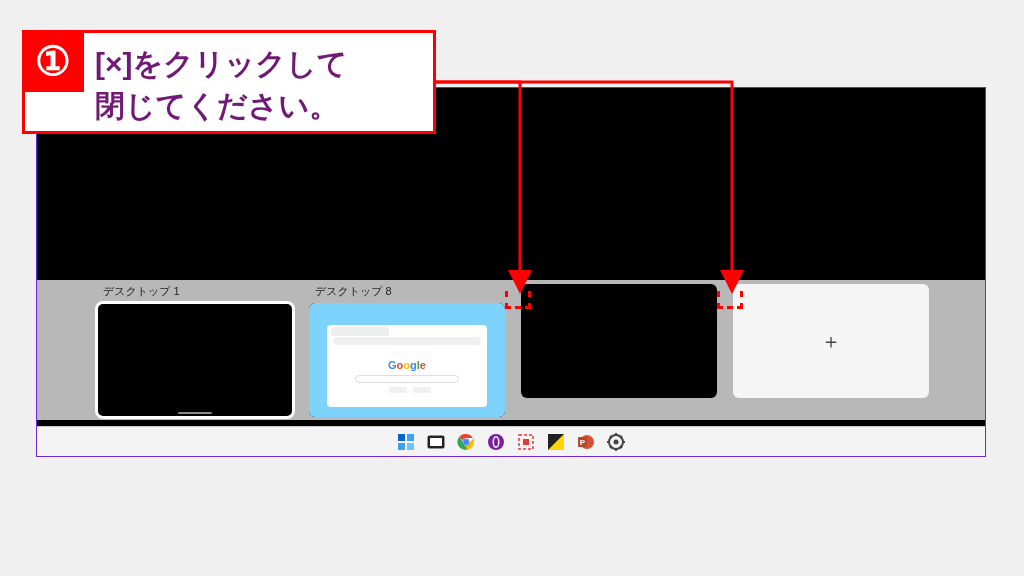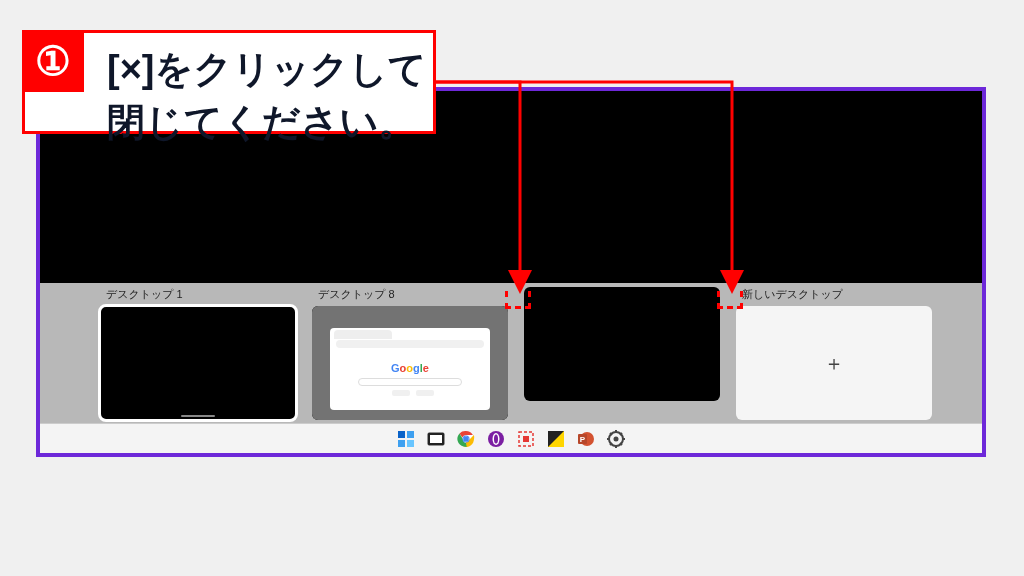--- a/index.html
+++ b/index.html
@@ -3,21 +3,21 @@
 <meta charset="utf-8">
 <style>
   * { box-sizing: border-box; margin: 0; padding: 0; }
   html, body { width: 1024px; height: 576px; background: #f0f0f0; font-family: "Yu Gothic UI", "Meiryo", sans-serif; overflow: hidden; }
 
   .screenshot {
     position: absolute;
     left: 36px; top: 87px;
     width: 950px; height: 370px;
     background: #d0d0d0;
-    border: 4px solid #6d28d9;
+    border: 1px solid #6d28d9;
   }
   .desktop-area {
     position: absolute;
     left: 0; top: 0;
     width: 100%; height: 192px;
     background: #000;
   }
   .task-view-strip {
     position: absolute;
     left: 0; top: 192px;
@@ -54,21 +54,21 @@
     bottom: 3px; left: 50%;
     width: 34px; height: 2px;
     background: #888;
     transform: translateX(-50%);
     border-radius: 2px;
   }
   
   .browser-mock {
     position: absolute;
     inset: 0;
-    background: #737373;
+    background: #7dd3fc;
     border-radius: 6px;
     overflow: hidden;
   }
   .bm-chrome {
     position: absolute;
     left: 18px; top: 22px; right: 18px; bottom: 10px;
     background: #fff;
     border-radius: 4px;
   }
   .bm-tab {
@@ -169,27 +169,26 @@
     font-size: 40px;
     font-weight: bold;
     display: flex;
     align-items: center;
     justify-content: center;
     font-family: "Yu Gothic", sans-serif;
   }
   .callout-text {
     position: absolute;
     left: 70px; top: 10px;
-    font-size: 38px;
+    font-size: 30px;
     font-weight: bold;
-    color: #0f172a;
+    color: #701a75;
     line-height: 1.4;
     white-space: pre;
     font-family: "Yu Gothic", "Meiryo", sans-serif;
-    margin-left: 12px;
   }
 
   .anno-svg {
     position: absolute;
     inset: 0;
     pointer-events: none;
     z-index: 25;
   }
   .close-target {
     position: absolute;
@@ -231,21 +230,20 @@
           </div>
         </div>
       </div>
     </div>
 
     <div class="vd">
       <div class="vd-thumb"></div>
     </div>
 
     <div class="vd vd-new">
-      <div class="vd-label">新しいデスクトップ</div>
       <div class="vd-thumb">
         <span class="plus">＋</span>
       </div>
     </div>
 
   </div>
 
   <div class="black-bar"></div>
 
   <div class="taskbar">

